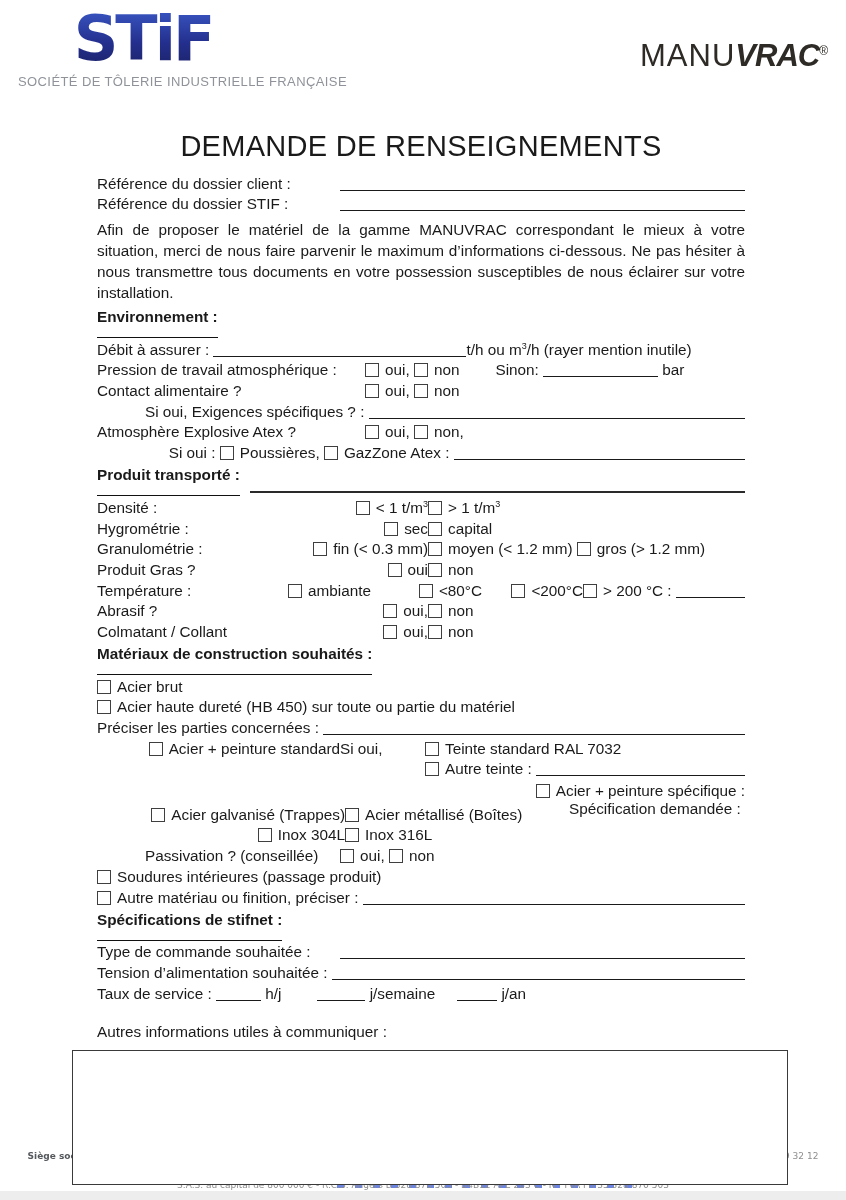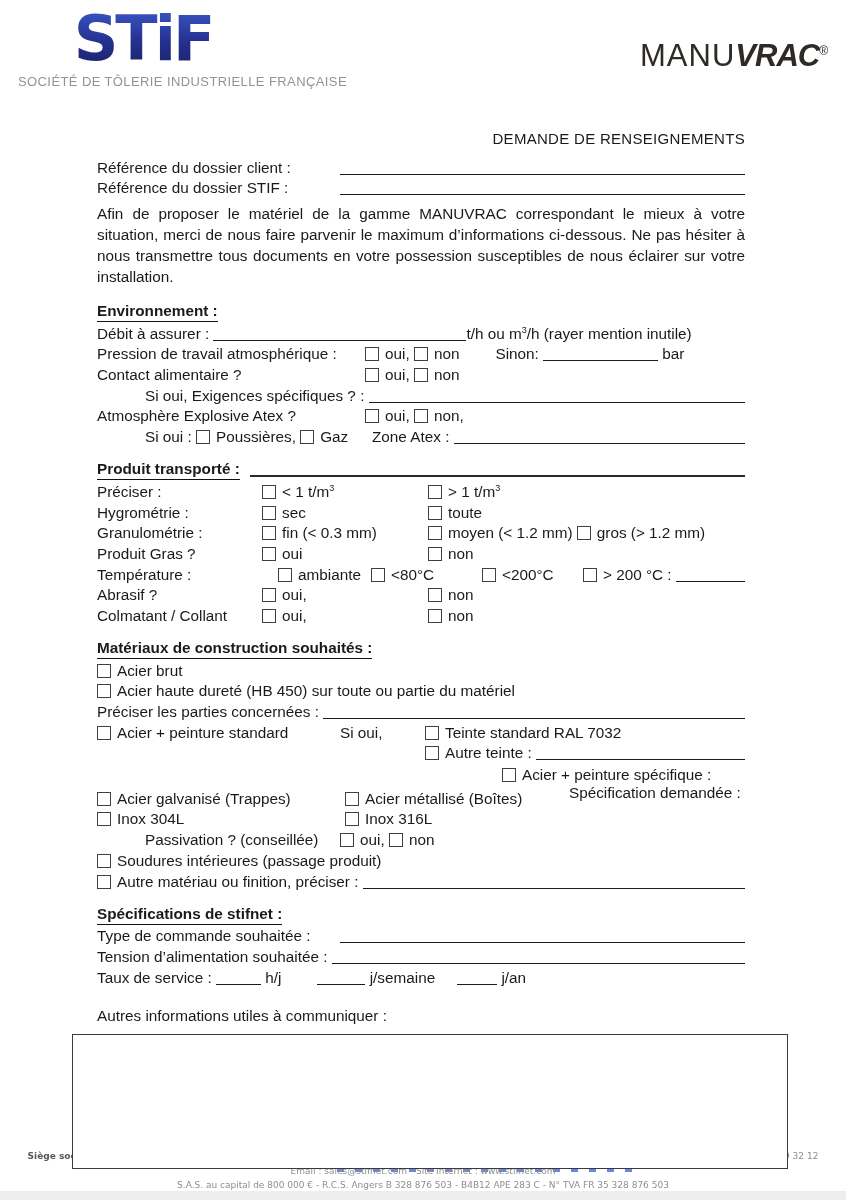--- a/index.html
+++ b/index.html
@@ -10,29 +10,29 @@
   .stif-word{font-family:"DejaVu Sans", sans-serif;font-weight:800;font-size:62px;line-height:62px;
              letter-spacing:-3px;background:linear-gradient(180deg,#3a57c4 0%,#24308f 55%,#1b2166 100%);
              -webkit-background-clip:text;background-clip:text;color:transparent;}
   .stif-sub{font-size:13px;color:#8f9399;letter-spacing:.4px;margin-top:4px;white-space:nowrap;}
   .brand{position:absolute;right:18px;top:38px;font-size:31px;color:#2e2b26;white-space:nowrap;}
   .brand .manu{font-weight:400;letter-spacing:1px;}
   .brand .vrac{font-weight:700;font-style:italic;letter-spacing:-1px;}
   .brand sup{font-size:12px;vertical-align:super;}
   
   .content{position:absolute;left:97px;top:130px;width:648px;font-size:15.3px;}
-  .doc-title{text-align:right;font-size:15px;letter-spacing:.3px;margin-bottom:9px;}
+  .doc-title{text-align:center;font-size:29px;letter-spacing:.3px;margin-bottom:9px;}
   .row{display:flex;align-items:flex-end;height:20.7px;white-space:pre;}
   .row span{line-height:18px;}
   .cb{width:12px;height:12px;border:1.3px solid #3f3f3f;background:#fff;flex:none;
       margin:0 6px 2px 0;display:inline-block;}
   .fill{border-bottom:1.2px solid #1a1a1a;height:2px;margin-bottom:2px;}
   .flexfill{flex:1;}
-  .grp{display:flex;align-items:flex-end;flex:none;}
-  .heading{font-weight:bold;border-bottom:1.6px solid #111;padding-bottom:1px;display:inline-block;
+  .grp{display:flex;align-items:flex-end;flex:none;justify-content:flex-end;}
+  .heading{font-weight:bold;border-bottom:1.6px solid #111;padding-bottom:11px;display:inline-block;
            line-height:18px;}
   .hrow{display:flex;align-items:flex-end;height:24px;margin-top:10px;}
   sup{font-size:9px;line-height:0;}
   
   .w243{width:243px;flex:none;} .w248{width:248px;flex:none;} .w268{width:268px;flex:none;}
   .w165{width:165px;flex:none;} .w166{width:166px;flex:none;} .w85{width:85px;flex:none;}
   .w93{width:93px;flex:none;padding-left:16px;} .w111{width:111px;flex:none;} .w101{width:101px;flex:none;}
   .w195{width:195px;flex:none;} .sp48{width:48px;flex:none;} .sp328{width:328px;flex:none;}
   .w275{width:275px;flex:none;}
   .f253{width:253px;flex:none;} .f115{width:115px;flex:none;} .f45{width:45px;flex:none;}
@@ -134,37 +134,37 @@
       <span>Zone Atex : </span>
       <span class="fill flexfill"></span>
     </div>
 
     <div class="hrow">
       <span class="heading">Produit transporté :</span>
       <span class="prodline"></span>
     </div>
 
     <div class="row">
-      <span class="w165">Préciser :</span>
+      <span class="w165">Densité :</span>
       <span class="grp w166">
         <span class="cb"></span>
         <span><span>&lt; 1 t/m</span><sup>3</sup></span>
       </span>
       <span class="cb"></span>
       <span><span>&gt; 1 t/m</span><sup>3</sup></span>
     </div>
 
     <div class="row">
       <span class="w165">Hygrométrie :</span>
       <span class="grp w166">
         <span class="cb"></span>
         <span>sec</span>
       </span>
       <span class="cb"></span>
-      <span>toute</span>
+      <span>capital</span>
     </div>
 
     <div class="row">
       <span class="w165">Granulométrie :</span>
       <span class="grp w166">
         <span class="cb"></span>
         <span>fin (&lt; 0.3 mm)</span>
       </span>
       <span class="cb"></span>
       <span>moyen (&lt; 1.2 mm) </span>

